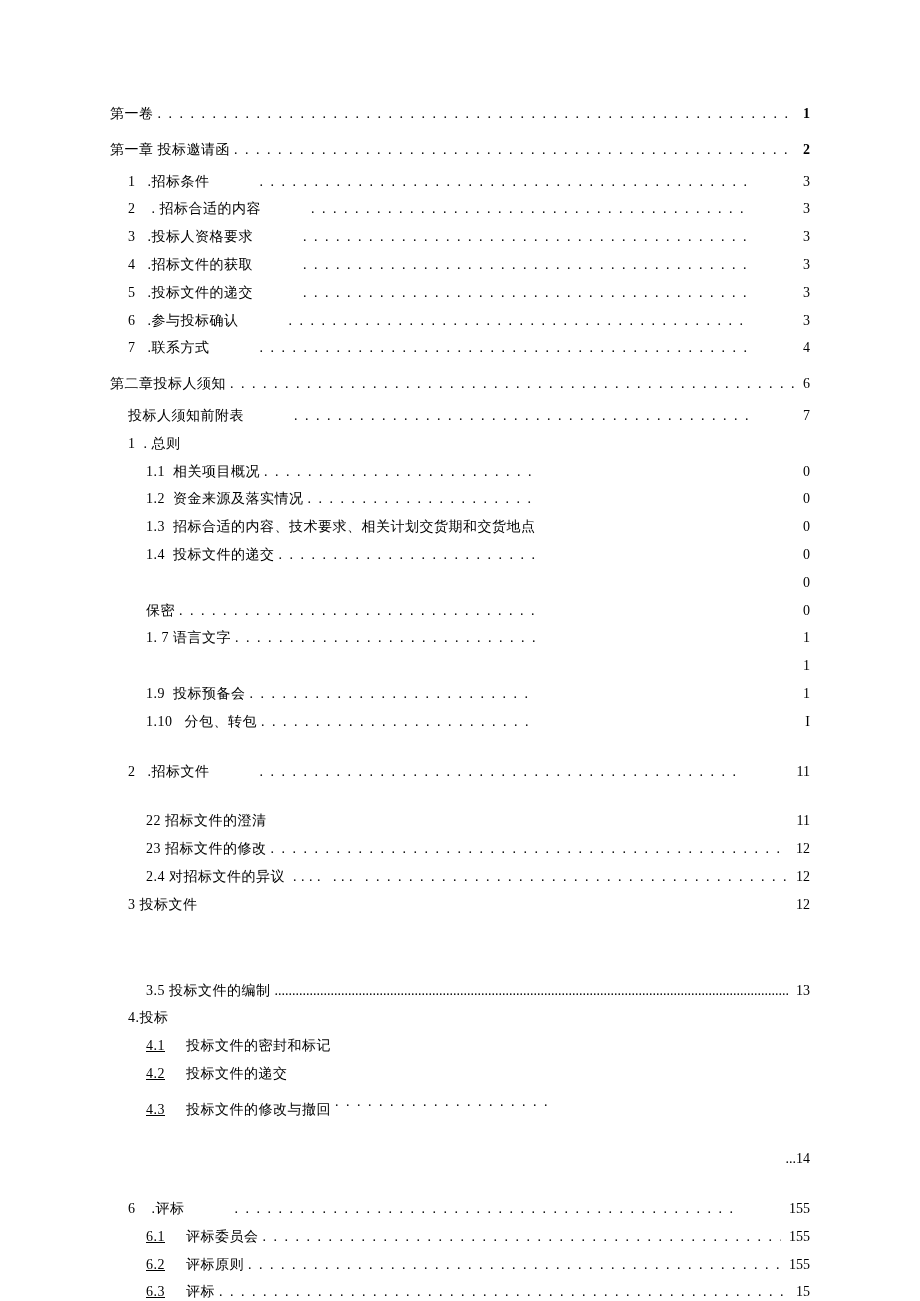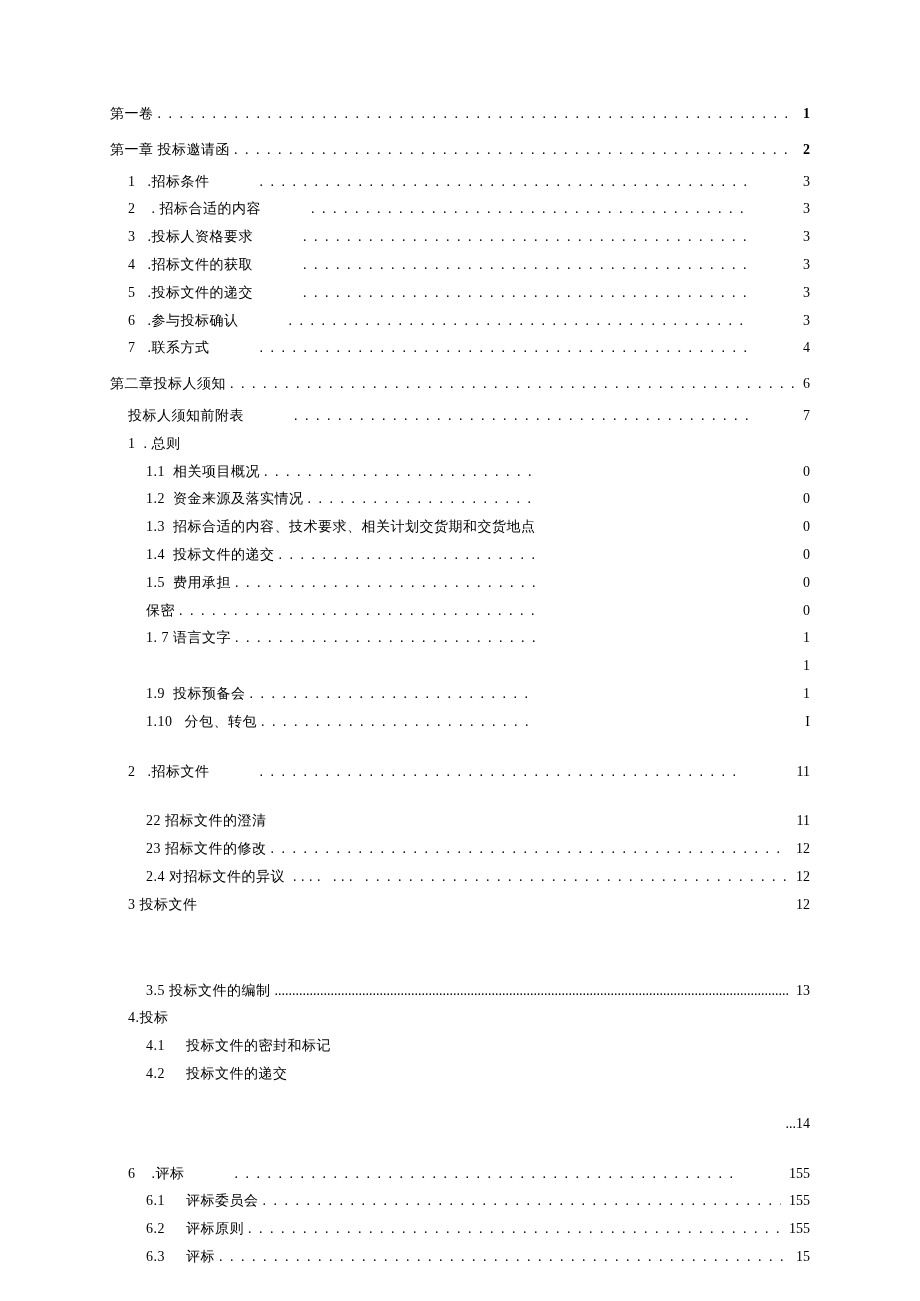--- a/index.html
+++ b/index.html
@@ -49,20 +49,21 @@
     .lvl1 { padding-left: 18px; gap: 46px; }
     .lvl2 { padding-left: 36px; }
     .spacer-md { height: 18px; }
     .spacer-lg { height: 54px; }
     .italic { }
     .section-gap { margin-top: 12px; margin-bottom: 8px; }
     .fixed-width { width: 390px; overflow: hidden; white-space: nowrap; }
     .numcol {
       display: inline-block;
       width: 40px;
+      text-decoration: underline;
     }
     .num-right {
       text-align: right;
       min-width: 20px;
     }
   </style>
 </head>
 <body>
 
 <div class="toc-row lvl0 section-gap">
@@ -149,21 +150,20 @@
       <span class="toc-label fixed-width">1.3&nbsp;&nbsp;<span>招标合适的内容、技术要求、相关计划交货期和交货地点…</span></span>
       <span style="flex:1"></span>
       <span class="toc-page num-right">0</span>
     </div>
     <div class="toc-row lvl2">
       <span class="toc-label fixed-width">1.4&nbsp;&nbsp;<span>投标文件的递交</span><span class="toc-leader shortdots"></span></span>
       <span style="flex:1"></span>
       <span class="toc-page num-right">0</span>
     </div>
     <div class="toc-row lvl2">
-      <span class="toc-label fixed-width">1.5&nbsp;&nbsp;<span>费用承担</span><span class="toc-leader shortdots"></span></span>
       <span style="flex:1"></span>
       <span class="toc-page num-right">0</span>
     </div>
     <div class="toc-row lvl2">
       <span class="toc-label fixed-width"><span>保密</span><span class="toc-leader shortdots"></span></span>
       <span style="flex:1"></span>
       <span class="toc-page num-right">0</span>
     </div>
     <div class="toc-row lvl2">
       <span class="toc-label fixed-width"><span>1. 7 语言文字</span><span class="toc-leader shortdots"></span></span>
@@ -234,20 +234,23 @@
   <span class="toc-label">4.投标</span>
 </div>
 
 <div id="s4-items">
     <div class="toc-row lvl2">
       <span class="toc-label"><span class="numcol">4.1</span><span>投标文件的密封和标记</span></span>
     </div>
     <div class="toc-row lvl2">
       <span class="toc-label"><span class="numcol">4.2</span><span>投标文件的递交</span></span>
     </div>
+    <div class="toc-row lvl2">
+      <span class="toc-label"><span class="numcol">4.3</span><span>投标文件的修改与撤回</span><span class="toc-leader shortdots" style="width:220px;overflow:hidden;display:inline-block"></span></span>
+    </div>
   </div>
 
 <div class="spacer-md"></div>
 <div class="toc-row">
   <span class="toc-leader blank"></span>
   <span class="toc-page">...14</span>
 </div>
 <div class="spacer-md"></div>
 
 <div class="toc-row lvl1">

